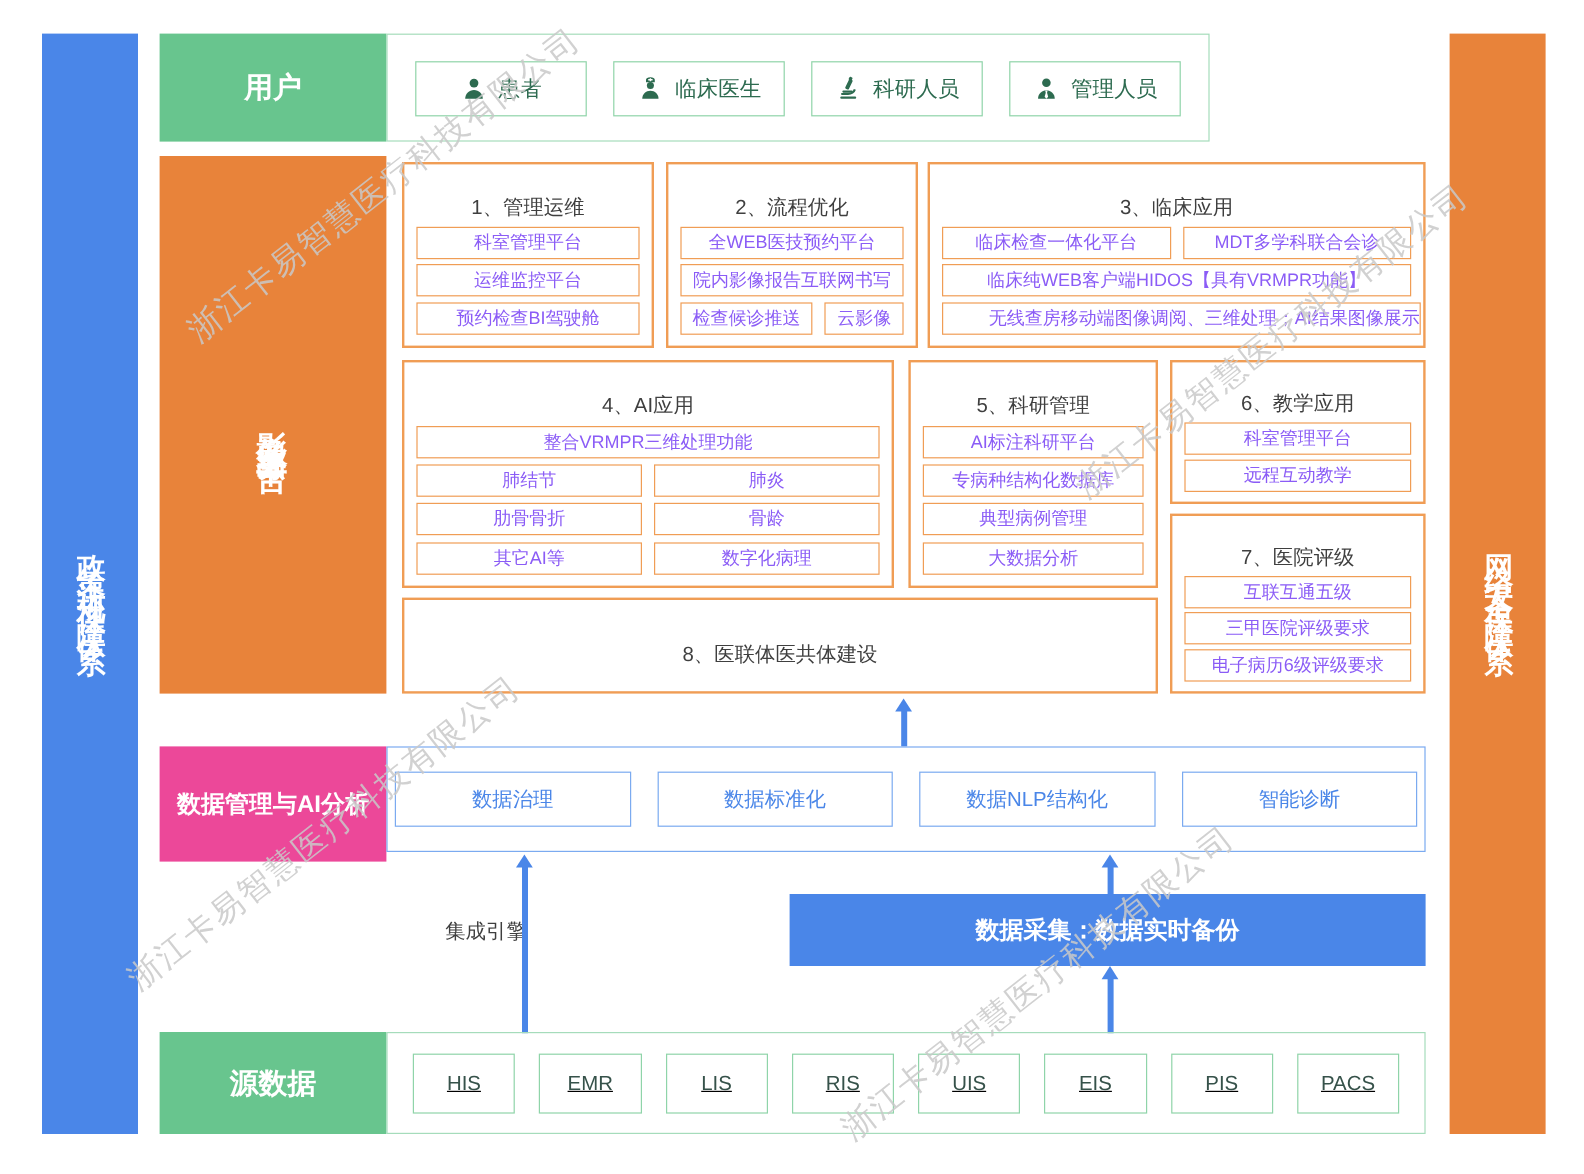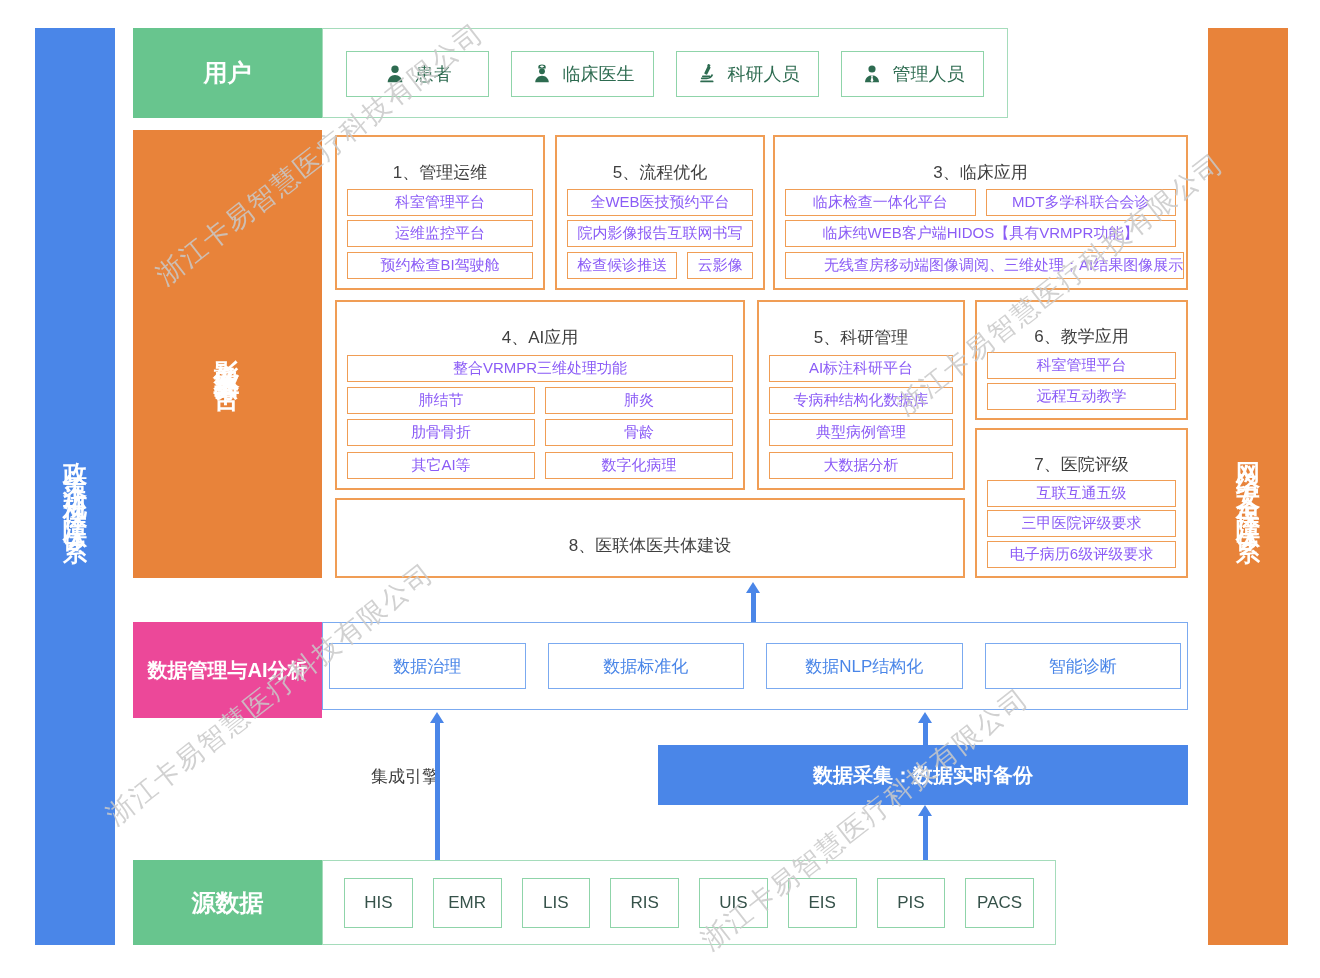--- a/index.html
+++ b/index.html
@@ -69,22 +69,22 @@
   .varrow { position:absolute; width:5px; background:#4a86e8; }
   .varrow::before { content:''; position:absolute; top:-10px; left:-5px;
                     border-left:7.5px solid transparent; border-right:7.5px solid transparent;
                     border-bottom:11px solid #4a86e8; }
   .arrow-a { left:751px; top:592px; height:30px; }
   .arrow-b { left:435px; top:722px; height:139px; }
   .arrow-c { left:923px; top:722px; height:23px; }
   .arrow-d { left:923px; top:815px; height:46px; }
 
   
-  .src-box { position:absolute; left:322px; top:860px; width:734px; height:85px;
-             border:1px solid #a5dcbb; display:flex; gap:20px; padding:17px 21px; }
+  .src-box { position:absolute; left:322px; top:860px; width:866px; height:85px;
+             border:1px solid #a5dcbb; display:flex; gap:20px; padding:17px 21px;text-decoration:underline; }
   .src-item { flex:1; height:50px; border:1px solid #8fd4a9; background:#fff; display:flex;
               align-items:center; justify-content:center; color:#36524a; font-size:17px; }
 </style>
 </head>
 <body>
 
 <div id="canvas">
 
   <span class="wm" style="left:117px; top:136px;">浙江卡易智慧医疗科技有限公司</span>
   <span class="wm" style="left:857px; top:266px;">浙江卡易智慧医疗科技有限公司</span>
@@ -157,21 +157,21 @@
           <div class="p-item" style="flex: 1 1 0%;">科室管理平台</div>
         </div>
         <div class="p-row">
           <div class="p-item" style="flex: 1 1 0%;">运维监控平台</div>
         </div>
         <div class="p-row">
           <div class="p-item" style="flex: 1 1 0%;">预约检查BI驾驶舱</div>
         </div>
       </div>
       <div class="sec s2">
-        <div class="sec-title">5、流程优化</div>
+        <div class="sec-title">2、流程优化</div>
         <div class="p-row">
           <div class="p-item" style="flex: 1 1 0%;">全WEB医技预约平台</div>
         </div>
         <div class="p-row">
           <div class="p-item" style="flex: 1 1 0%;">院内影像报告互联网书写</div>
         </div>
         <div class="p-row">
           <div class="p-item" style="flex: 1.7 1 0%;">检查候诊推送</div>
           <div class="p-item" style="flex: 1 1 0%;">云影像</div>
         </div>

